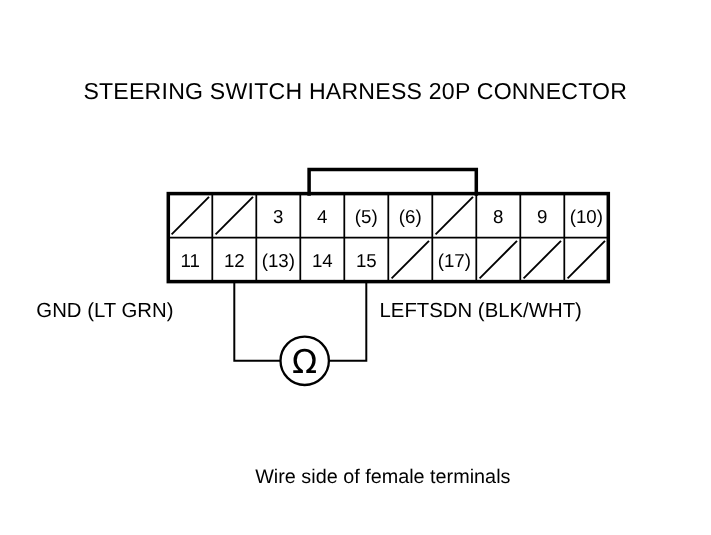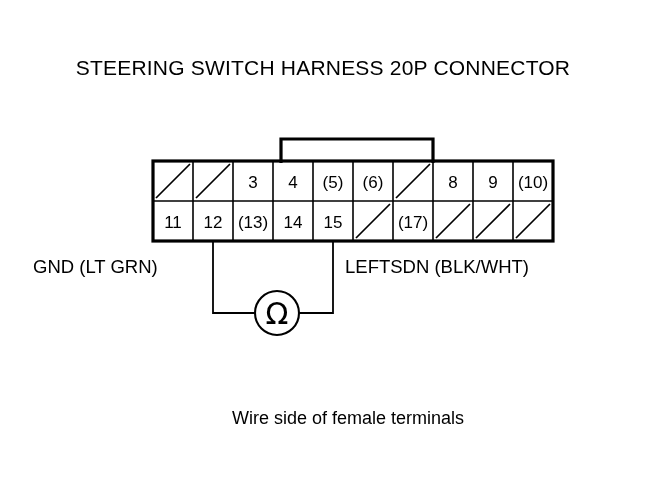--- a/index.html
+++ b/index.html
@@ -11,21 +11,21 @@
     width: 646px;
     height: 486px;
     position: relative;
     overflow: hidden;
     font-family: "Liberation Sans", sans-serif;
     color: #000000;
   }
   #diagram-root {
     position: absolute;
     left: 0;
-    top: 1px;
+    top: 16px;
     width: 646px;
     height: 370px;
     text-align: center;
   }
   .ttl {
     font-family: "Liberation Sans", sans-serif;
     fill: #000000;
   }
   .title-text {
     font-size: 21px;

